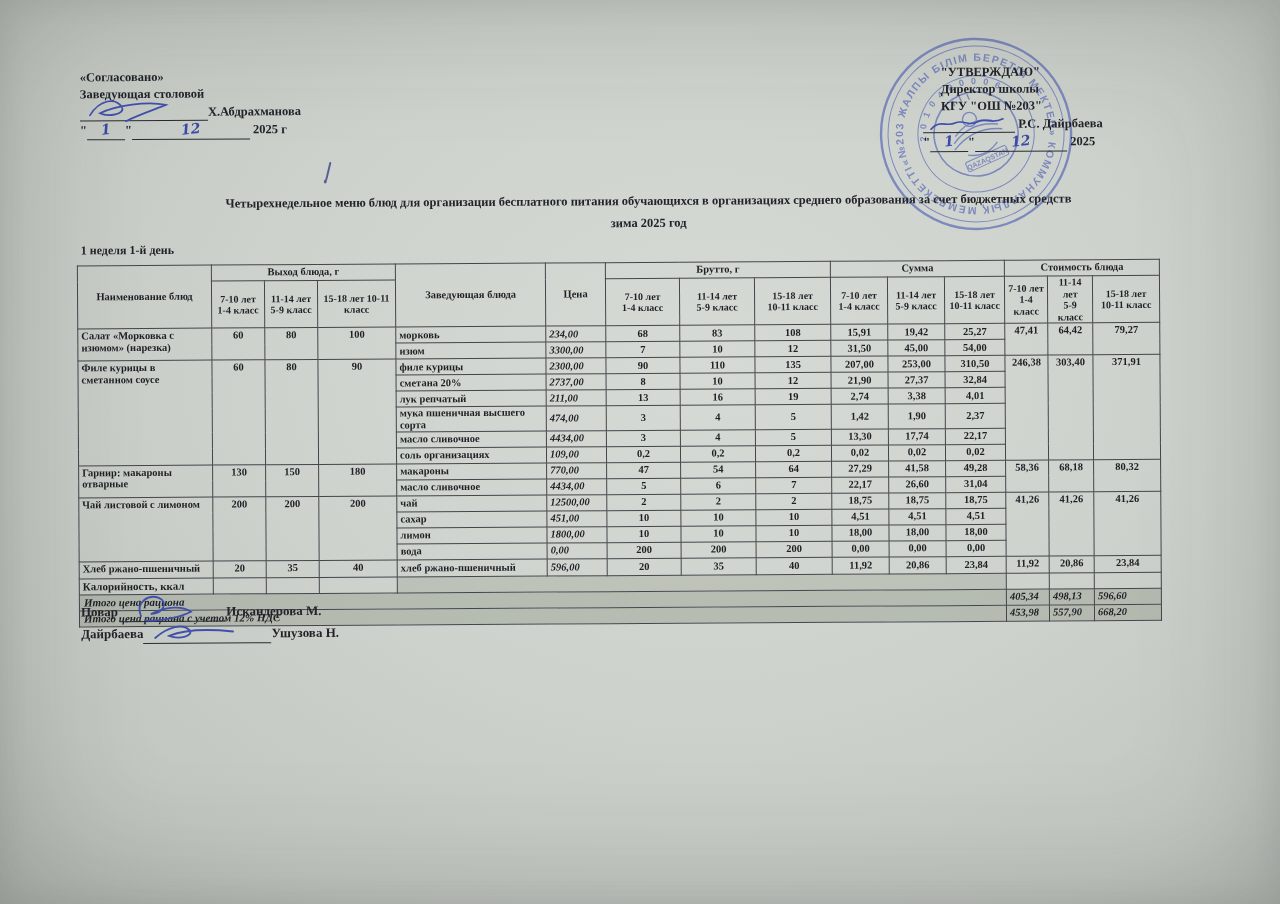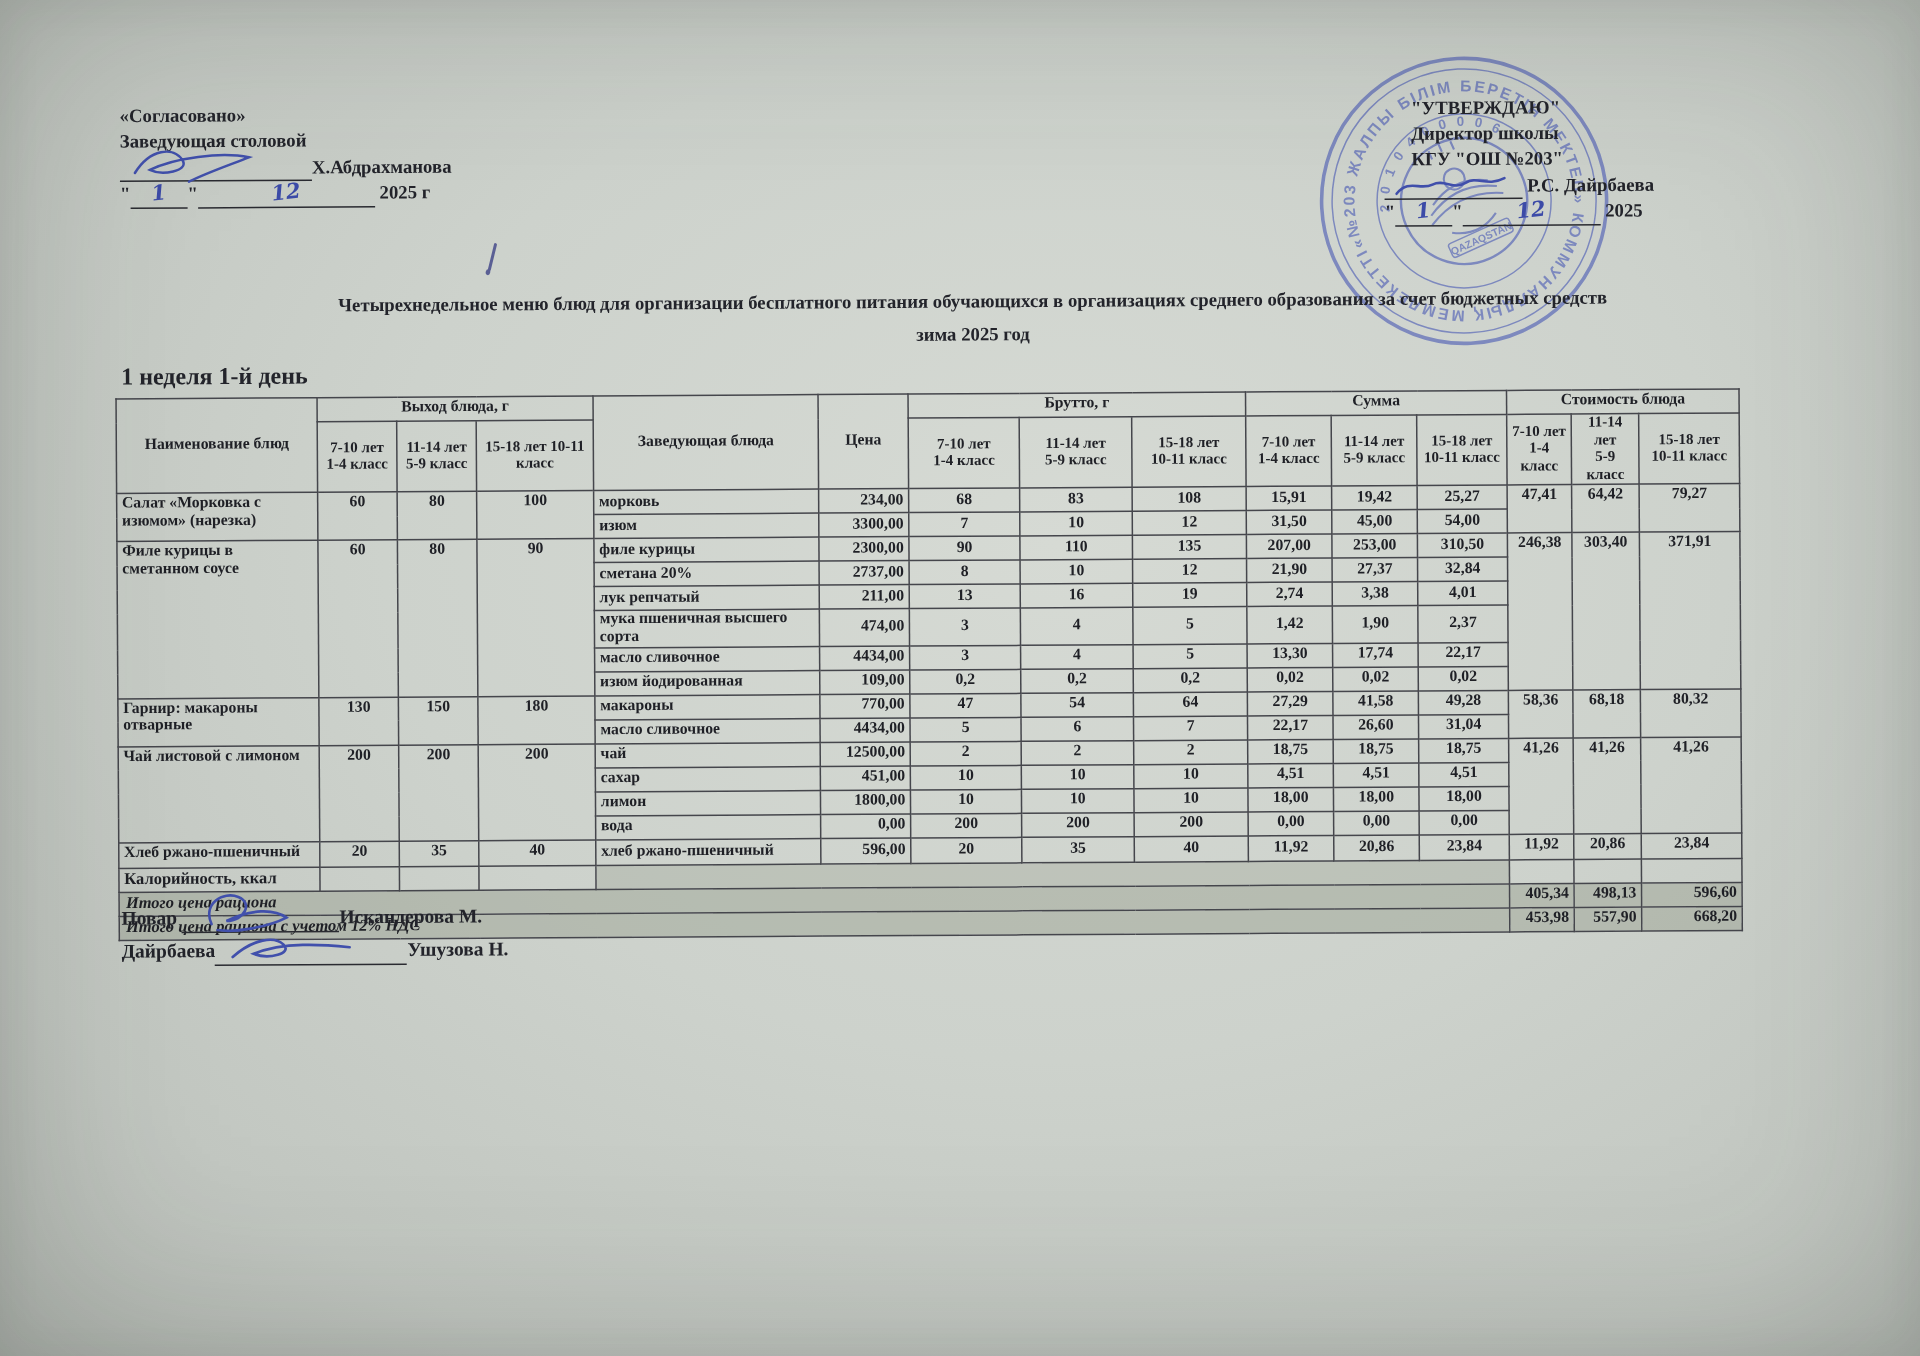--- a/index.html
+++ b/index.html
@@ -32,42 +32,42 @@
     color:#3c4ba8;font-size:14px;display:inline-block;transform:rotate(-6deg);
   }
   .q{font-weight:bold;}
   .sigwrap{position:relative;display:inline-block;vertical-align:bottom;}
   .sigwrap svg{position:absolute;left:6px;bottom:-4px;overflow:visible;}
   
   .stamp{position:absolute;left:874px;top:32px;width:208px;height:208px;z-index:1;opacity:.62;}
   
   .title{position:absolute;left:90px;width:1120px;top:194px;text-align:center;font-weight:bold;font-size:12.5px;z-index:2;}
   .subtitle{position:absolute;left:90px;width:1120px;top:216px;text-align:center;font-weight:bold;font-size:12.5px;}
-  .week{position:absolute;left:82px;top:240px;font-weight:bold;font-size:16px;}
+  .week{position:absolute;left:82px;top:240px;font-weight:bold;font-size:12px;}
   .penmark{position:absolute;left:329px;top:160px;width:2.4px;height:19px;background:#3e4387;transform:rotate(14deg);border-radius:2px;opacity:.8;}
   .penmark::after{content:"";position:absolute;left:-1px;bottom:-3px;width:3px;height:4px;background:#3e4387;border-radius:50%;}
   
   .menu-table{
     position:absolute;left:78px;top:262px;width:1082px;
     border-collapse:collapse;table-layout:fixed;
     font-size:10.5px;font-weight:bold;color:#1f2026;
   }
   .menu-table th,.menu-table td{
     border:1px solid #45464c;padding:0 3px;vertical-align:middle;
     overflow:hidden;
   }
   .menu-table{border:1.6px solid #3a3b41;}
   .menu-table thead th{text-align:center;font-size:10px;line-height:1.15;}
   .menu-table .grp{height:15px;font-size:10.5px;}
   .menu-table .sub{height:36px;}
   .menu-table .two-line{white-space:pre-line;}
   .menu-table td{height:15px;line-height:1.12;}
   td.top{vertical-align:top;padding-top:1px;}
   td.ctr{text-align:center;}
-  td.rgt{text-align:right;}
+  td.rgt{text-align:left;font-style:italic;}
   td.shade{background:rgba(142,150,132,.38);}
   td.shade2{background:rgba(142,150,132,.28);}
   td.itog{font-style:italic;font-size:11px;padding-left:4px;}
   td.kcal{font-size:11px;margin-left:40px;}
   
   .bottom-sign{position:absolute;left:80px;top:597px;font-size:13px;font-weight:bold;line-height:21px;}
   .bottom-sign .row{position:relative;}
 </style>
 </head>
 <body>
@@ -275,21 +275,21 @@
             <td>масло сливочное</td>
             <td class="rgt">4434,00</td>
             <td class="ctr">3</td>
             <td class="ctr">4</td>
             <td class="ctr">5</td>
             <td class="ctr">13,30</td>
             <td class="ctr">17,74</td>
             <td class="ctr">22,17</td>
           </tr>
           <tr>
-            <td>изюм йодированная</td>
+            <td>соль организациях</td>
             <td class="rgt">109,00</td>
             <td class="ctr">0,2</td>
             <td class="ctr">0,2</td>
             <td class="ctr">0,2</td>
             <td class="ctr">0,02</td>
             <td class="ctr">0,02</td>
             <td class="ctr">0,02</td>
           </tr>
           <tr>
             <td class="top" rowspan="2">Гарнир: макароны отварные</td>

